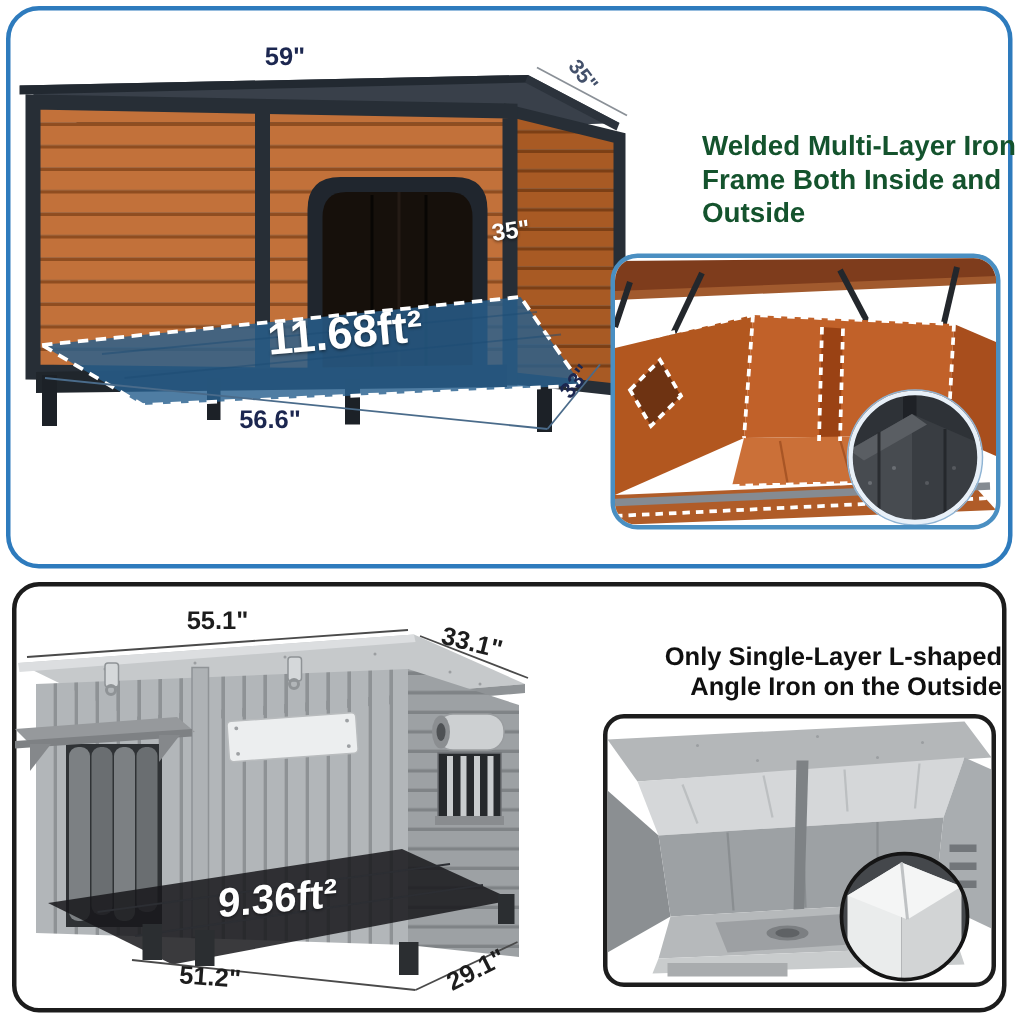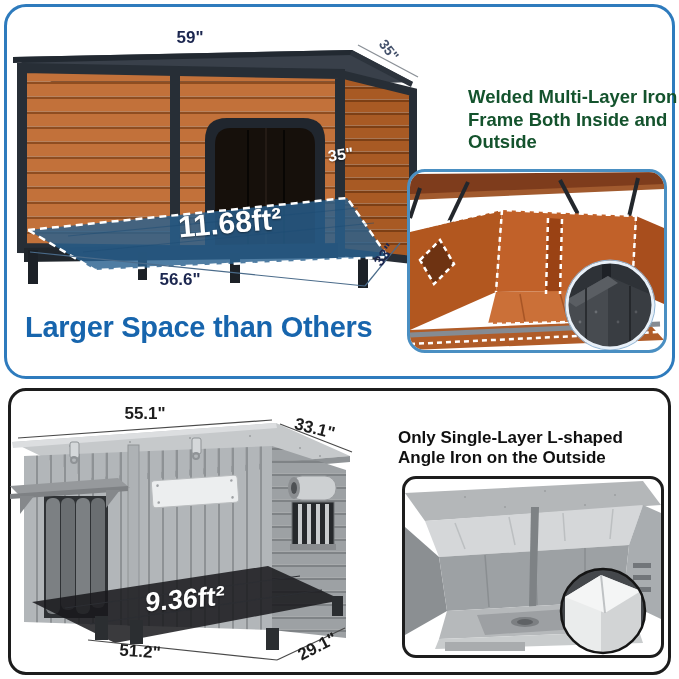--- a/index.html
+++ b/index.html
@@ -12,21 +12,21 @@
   .dim{position:absolute;color:#1c2750;font-size:16px;font-weight:600;white-space:nowrap;}
   .dim-dark{color:#1d1d1d;}
   .area-label{position:absolute;color:#fff;font-weight:bold;text-align:center;
               text-shadow:0 1px 2px rgba(0,0,0,.45);}
   #feature-title{position:absolute;left:424px;top:86px;width:254px;color:#14532d;
                  font-size:18.5px;font-weight:bold;line-height:1.22;margin-left:44px;}
   #caption{position:absolute;left:25px;top:311px;width:420px;color:#1765ad;
            font-size:29px;font-weight:bold;letter-spacing:-.3px;}
   #others-title{position:absolute;left:402px;top:401px;width:262px;text-align:center;
                 color:#101010;font-size:22px;font-weight:bold;}
-  #others-subtitle{position:absolute;left:398px;top:428px;width:270px;text-align:left;
+  #others-subtitle{position:absolute;left:398px;top:428px;width:270px;text-align:right;
                    color:#101010;font-size:17px;font-weight:bold;line-height:1.2;}
   .inset{position:absolute;box-sizing:border-box;background:#fff;overflow:hidden;}
   #inset-top{left:407px;top:169px;width:260px;height:184px;border:3px solid #4a8fc2;border-radius:18px;}
   #inset-bottom{left:402px;top:476px;width:262px;height:182px;border:3px solid #1d1d1d;border-radius:14px;}
   svg{display:block;}
 </style>
 </head>
 <body>
 
 <div id="stage">
@@ -82,21 +82,20 @@
   </svg>
 
   <div class="dim" style="left:160px;top:28px;width:60px;text-align:center;font-size:17px;">59"</div>
   <div class="dim" style="left:378px;top:42px;font-size:14px;color:#44516b;transform:rotate(52deg);">35"</div>
   <div class="area-label" style="left:328px;top:146px;font-size:16px;transform:rotate(-8deg);">35"</div>
   <div class="area-label" style="left:155px;top:206px;width:150px;font-size:30px;transform:rotate(-5deg);">11.68ft²</div>
   <div class="dim" style="left:130px;top:270px;width:100px;text-align:center;font-size:17px;">56.6"</div>
   <div class="dim" style="left:372px;top:246px;font-size:15px;transform:rotate(-52deg);">33"</div>
 
   <div id="feature-title">Welded Multi-Layer Iron Frame Both Inside and Outside</div>
-  <div id="caption">Larger Space than Others</div>
 
   <div id="inset-top" class="inset">
     <svg width="254" height="178" viewBox="0 0 254 178">
 
       <polygon points="0,2 254,0 254,15 0,26" fill="#7e3c1c"></polygon>
       <polygon points="0,22 254,12 254,17 0,28" fill="#a15a2e"></polygon>
 
       <g stroke="#23272c" stroke-width="4">
         <line x1="58" y1="10" x2="38" y2="52"></line>
         <line x1="150" y1="8" x2="170" y2="46"></line>

